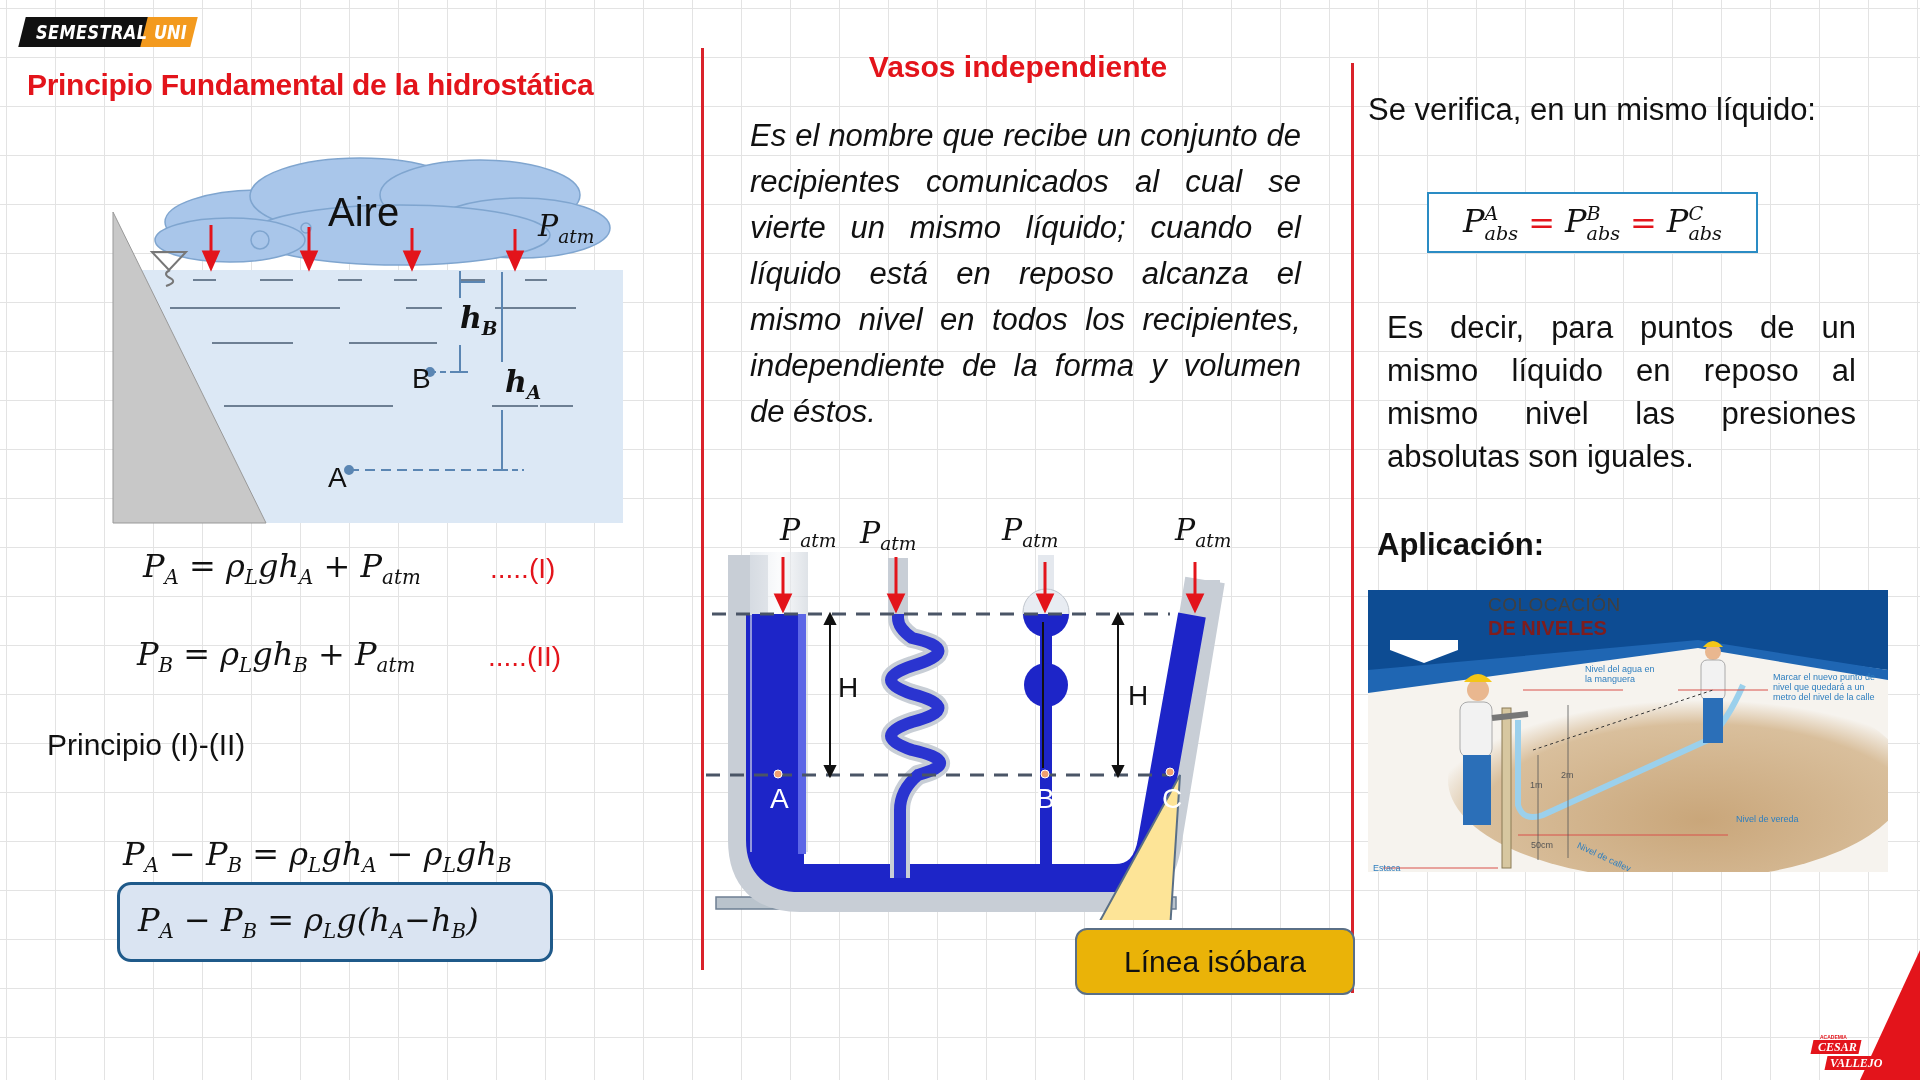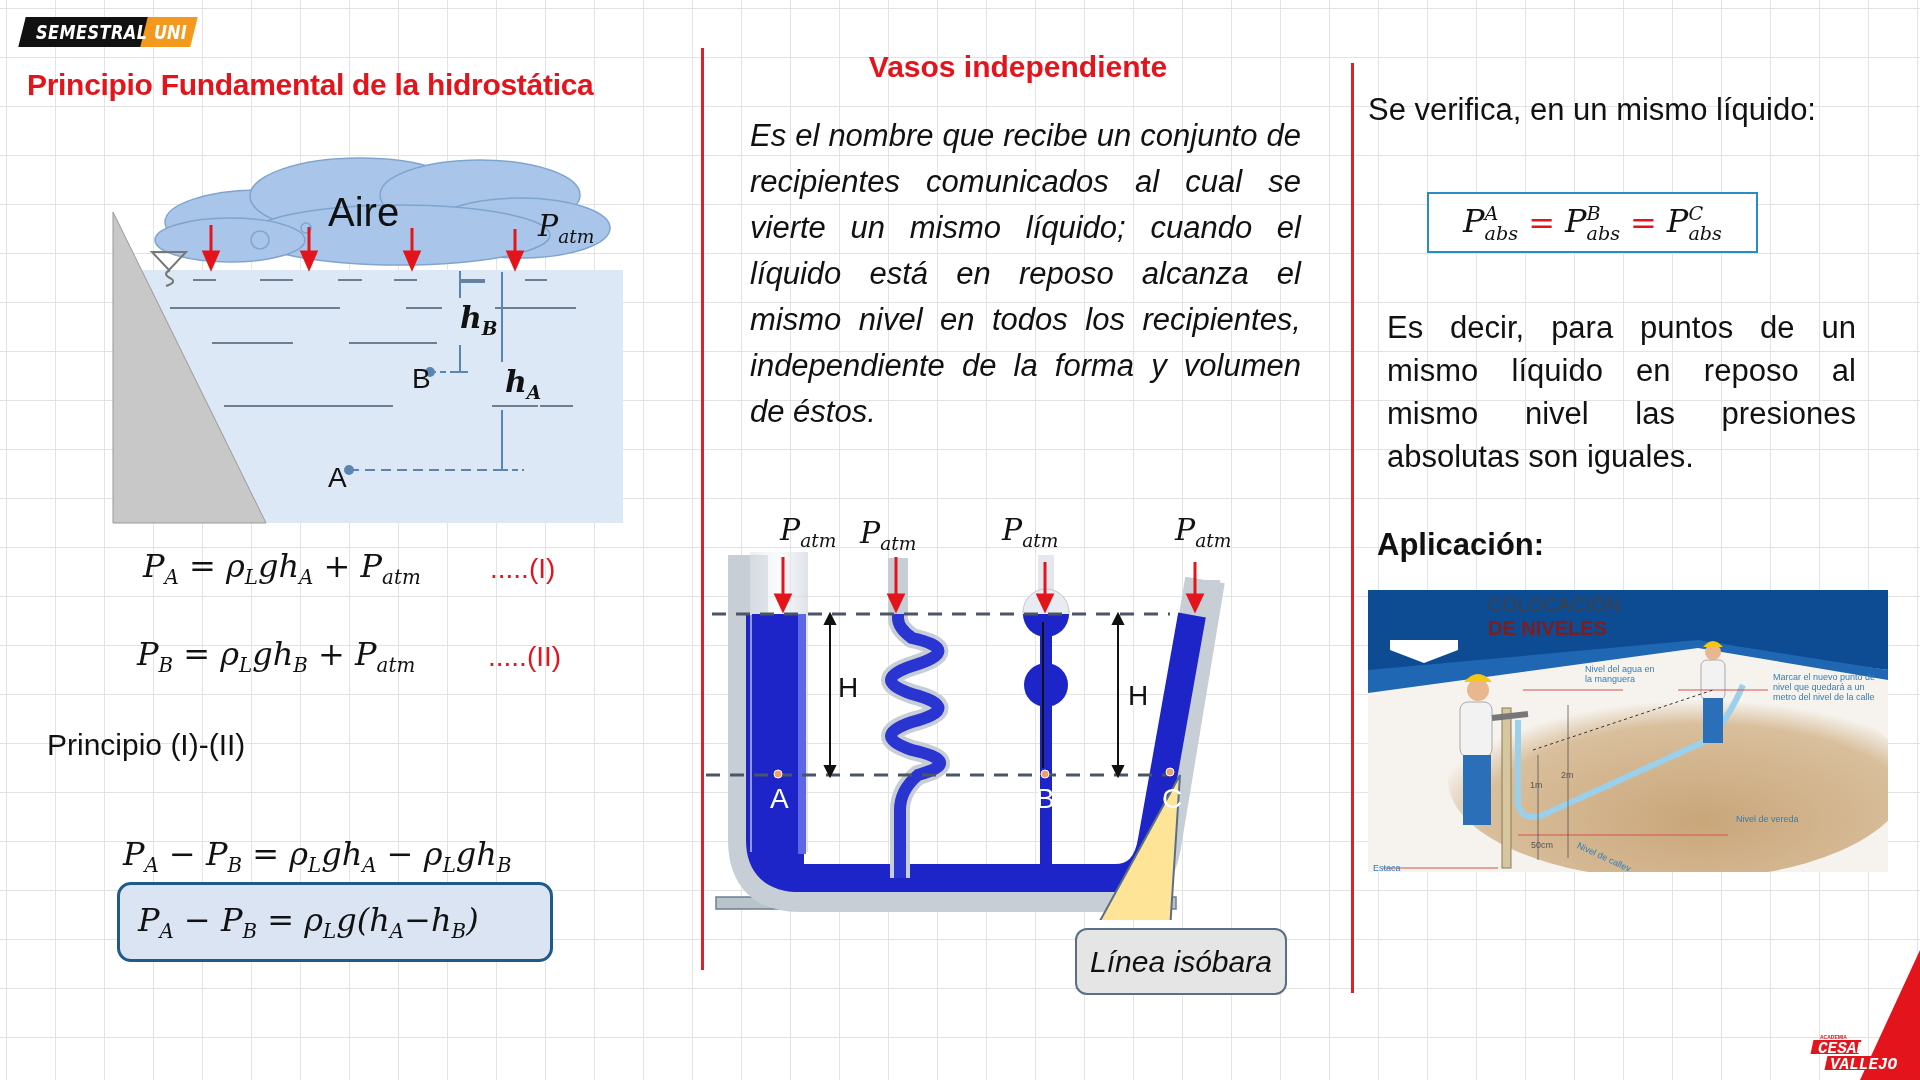--- a/index.html
+++ b/index.html
@@ -40,23 +40,23 @@
     box-sizing: border-box; display:flex; align-items:center; padding-left: 18px;
   }
 
   #mid-title { left: 702px; width: 632px; top: 50px; text-align:center; font-size: 30px; font-weight:bold; color:#e3141b; }
   #mid-para {
     left: 750px; top: 113px; width: 551px; font-size: 31px; line-height: 46px;
     text-align: justify; text-align-last: left; font-style: italic;
   }
 
   #callout {
-    left: 1075px; top: 928px; width: 212px; height: 67px; box-sizing:border-box;
-    background:#e5e5e5; border:2px solid #5a6f86; border-radius:12px;
-    display:flex; align-items:center; justify-content:center; font-size: 30px; font-style: italic;
+    left: 1075px; top: 928px; width: 280px; height: 67px; box-sizing:border-box;
+    background:#eab308; border:2px solid #5a6f86; border-radius:12px;
+    display:flex; align-items:center; justify-content:center; font-size: 30px;
   }
 
   #right-intro { left: 1368px; top: 92px; font-size: 31px; }
   #abs-box {
     left: 1427px; top: 192px; width: 331px; height: 61px; box-sizing: border-box;
     border: 2px solid #2a8cc4; background:#fff;
     display:flex; align-items:center; justify-content:center; font-size: 32px;
   }
   #abs-box .eqsign { color:#e3141b; font-style: normal; margin: 0 10px; }
   #right-para {
@@ -66,21 +66,21 @@
   #aplicacion { left: 1377px; top: 527px; font-size: 31px; font-weight: bold; }
 
   #app-image { left: 1368px; top: 590px; width: 520px; height: 282px; overflow:hidden; background:#f6f3ee; }
   #app-image .banner-title1 { position:absolute; left:120px; top:4px; color:#404040; font-size:19px; letter-spacing:0.5px; }
   #app-image .banner-title2 { position:absolute; left:120px; top:27px; color:#7f1d1d; font-size:20px; font-weight:bold; }
   #app-image .lbl { position:absolute; font-size:9px; color:#2f7fbf; line-height:10px; }
 
   #cv-logo { left: 1812px; top: 1034px; width: 70px; height: 40px; }
   #cv-logo .r1 { position:absolute; left:0; top:6px; width:48px; height:14px; background:#e3141b; transform:skewX(-12deg); }
   #cv-logo .r2 { position:absolute; left:14px; top:22px; width:54px; height:14px; background:#e3141b; transform:skewX(-12deg); }
-  #cv-logo .t { position:absolute; color:#fff; font-weight:bold; font-style:italic; font-size:16px; font-family:Liberation Mono, monospace; }
+  #cv-logo .t { position:absolute; color:#fff; font-weight:bold; font-style:italic; font-size:12px; font-family:Liberation Serif, serif; }
   #cv-logo .tiny { position:absolute; left:8px; top:0; font-size:5px; color:#e3141b; font-weight:bold; }
 </style>
 </head>
 <body>
 
 <div id="logo" class="abs">
   <div class="black"></div>
   <div class="orange"></div>
   <span class="t1">SEMESTRAL</span>
   <span class="t2">UNI</span>

